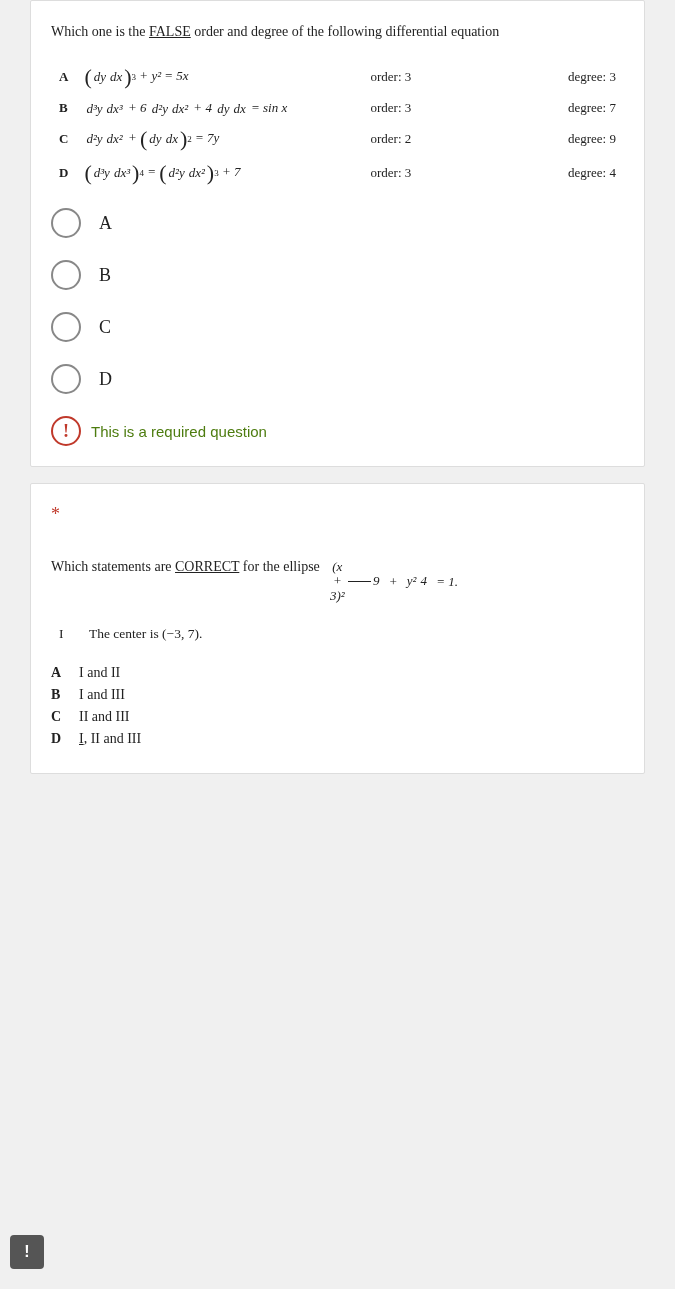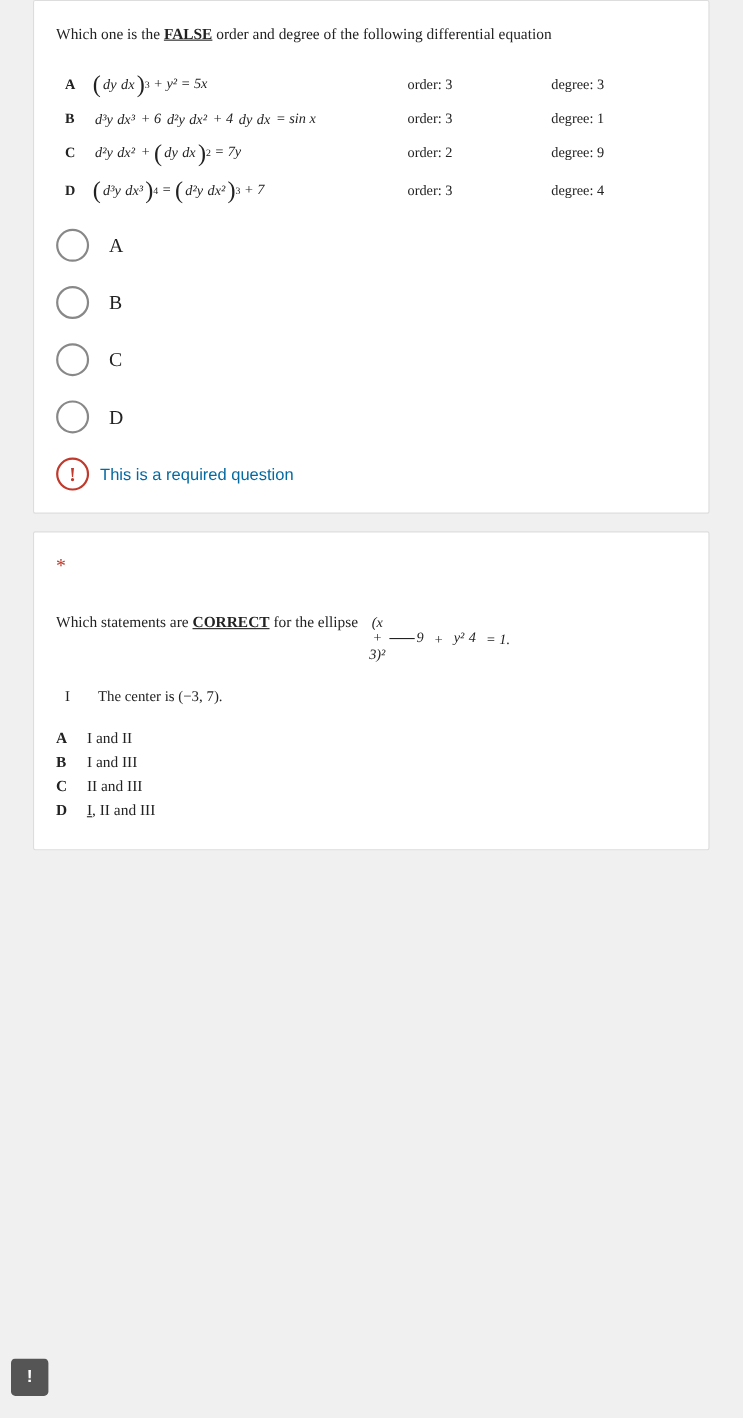--- a/index.html
+++ b/index.html
@@ -25,21 +25,21 @@
     }
 
     .question-text {
       font-size: 14px;
       color: #222;
       margin-bottom: 18px;
       line-height: 1.5;
     }
 
     .question-text strong {
-      font-weight: bold;
+      font-weight: normal;
       text-decoration: underline;
     }
 
     .options-table {
       width: 100%;
       border-collapse: collapse;
       margin-bottom: 18px;
     }
 
     .options-table td {
@@ -58,20 +58,21 @@
     .options-table .opt-eq {
       min-width: 200px;
     }
 
     .options-table .opt-order {
       min-width: 100px;
     }
 
     .options-table .opt-degree {
       min-width: 100px;
+      text-align: right;
     }
 
     .math {
       font-style: italic;
       font-size: 13px;
     }
 
     .frac {
       display: inline-flex;
       flex-direction: row;
@@ -157,21 +158,21 @@
       display: flex;
       align-items: center;
       justify-content: center;
       color: #c0392b;
       font-size: 18px;
       font-weight: bold;
       flex-shrink: 0;
     }
 
     .required-text {
-      color: #0369a1;
+      color: #4d7c0f;
       font-size: 15px;
       font-family: Arial, sans-serif;
     }
 
     .question-card-2 {
       background: #fff;
       margin: 0 30px 16px 30px;
       padding: 20px 20px 20px 20px;
       border: 1px solid #ddd;
       border-radius: 2px;
@@ -185,21 +186,21 @@
     }
 
     .q2-question {
       font-size: 14px;
       color: #222;
       margin-bottom: 18px;
       line-height: 1.7;
     }
 
     .q2-question strong {
-      font-weight: bold;
+      font-weight: normal;
       text-decoration: underline;
     }
 
     .ellipse-eq {
       display: inline-flex;
       align-items: center;
       gap: 4px;
       font-size: 13px;
     }
 
@@ -314,21 +315,21 @@
             </span>
             <span class="math"> + 4</span>
             <span class="frac">
               <span class="num math">dy</span>
               <span class="bar"></span>
               <span class="den math">dx</span>
             </span>
             <span class="math"> = sin x</span>
           </td>
           <td class="opt-order">order: 3</td>
-          <td class="opt-degree">degree: 1</td>
+          <td class="opt-degree">degree: 7</td>
         </tr>
 
         <tr>
           <td class="opt-label"><strong>C</strong></td>
           <td class="opt-eq">
             <span class="frac">
               <span class="num math">d²y</span>
               <span class="bar"></span>
               <span class="den math">dx²</span>
             </span>

